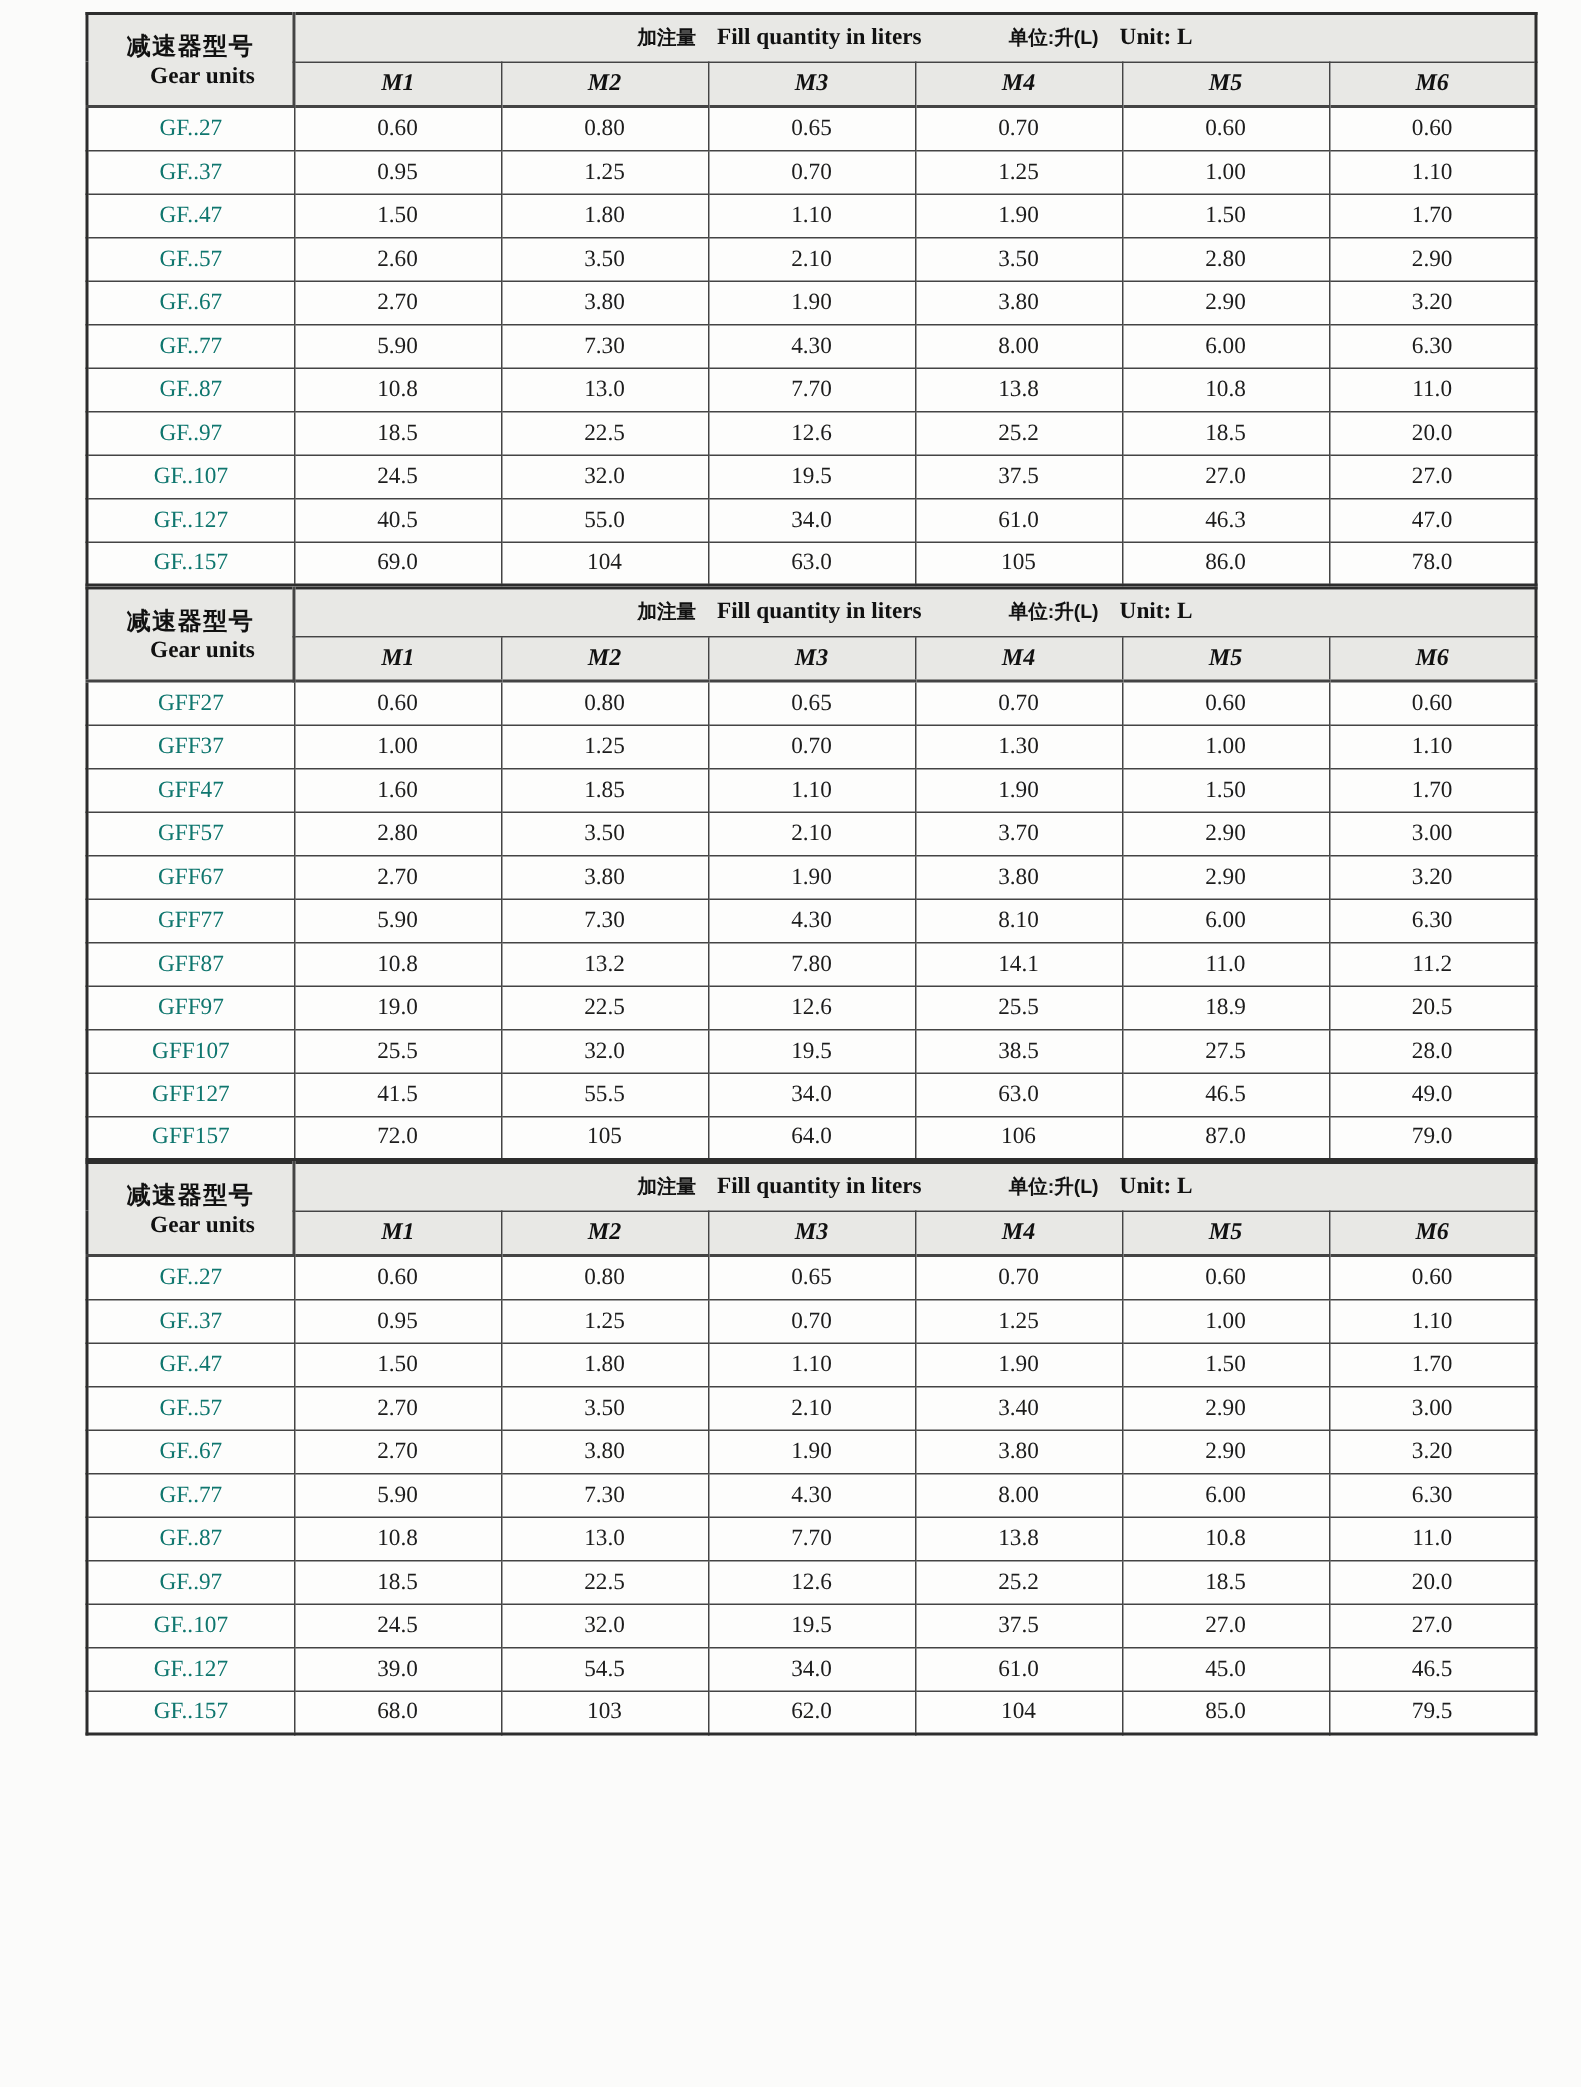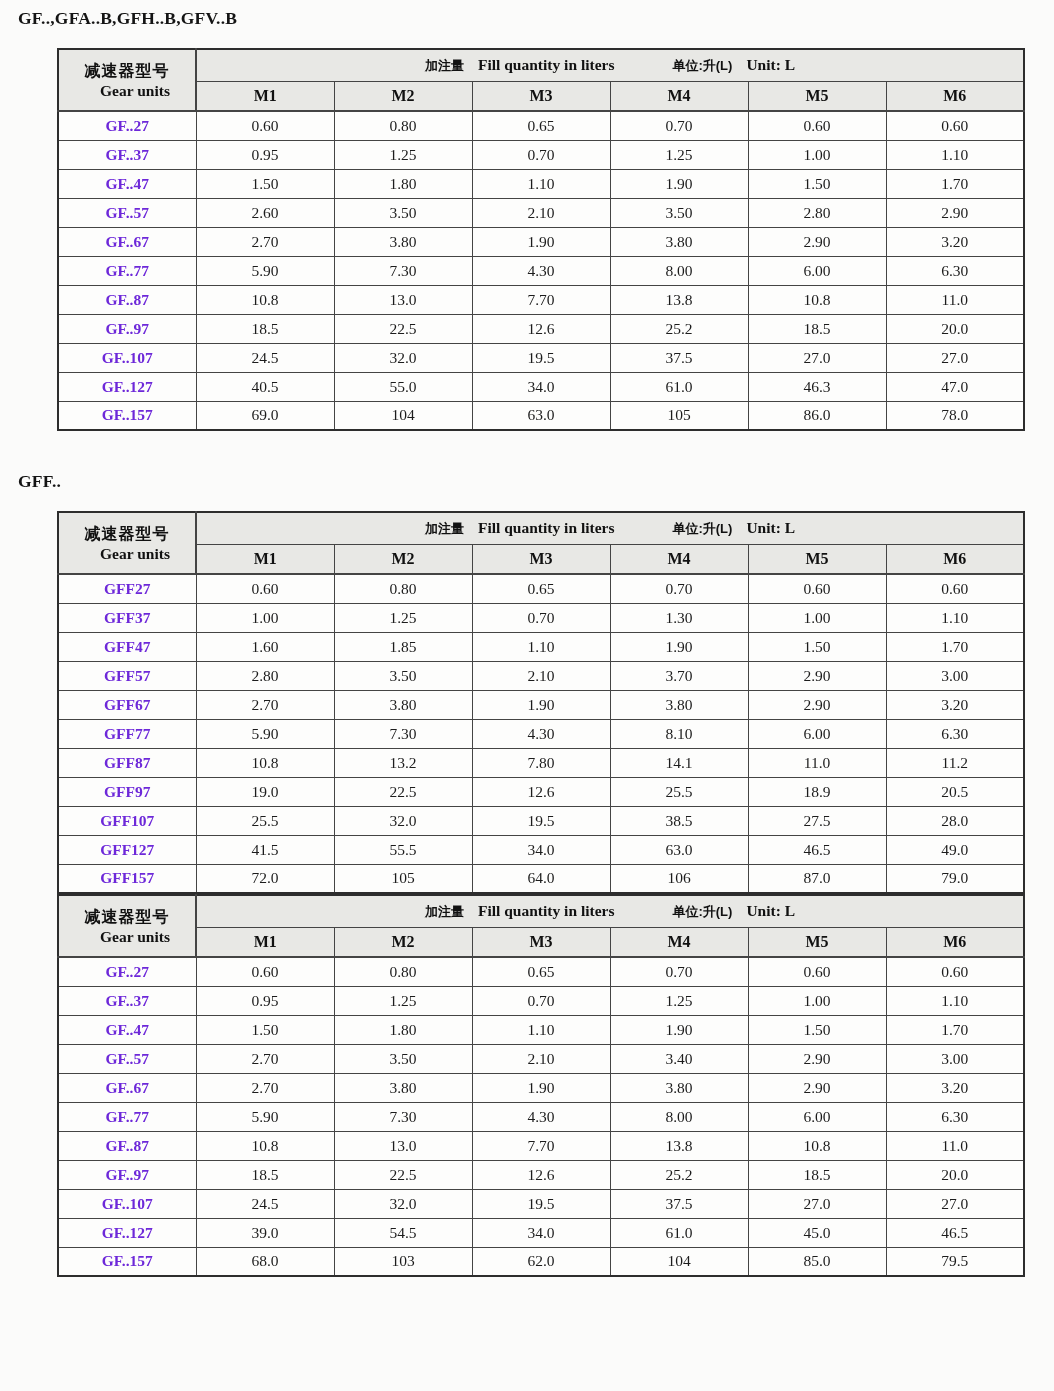--- a/index.html
+++ b/index.html
@@ -40,41 +40,40 @@
     vertical-align: middle;
     padding: 0;
     overflow: hidden;
     white-space: nowrap;
   }
   table.fill-table col.c1col { width: 138px; }
   table.fill-table col.mcol { width: 138px; }
 
   thead th { background: #e8e8e5; font-weight: bold; }
   thead tr.hrow1 { height: 32px; }
-  thead tr.hrow2 { height: 30px; }
+  thead tr.hrow2 { height: 30px; font-style: italic; }
   thead th.c1 { border-right-width: 2px; border-bottom-width: 2px; font-weight: bold; }
   thead tr.hrow2 th { border-bottom-width: 2px; font-size: 16px; }
   thead .cn { font-family: "Liberation Sans", "DejaVu Sans", sans-serif; font-size: 13px; font-weight: bold; }
   thead .en { font-size: 15.5px; font-weight: bold; }
   thead th.c1 .cn { font-size: 16px; letter-spacing: 1px; text-align: center; }
   thead th.c1 .en { font-size: 15.5px; margin-left: 16px; }
   thead th.span-head .gap-s { display: inline-block; width: 14px; }
   thead th.span-head .gap-l { display: inline-block; width: 58px; }
 
   tbody tr { height: 29px; }
   tbody td { font-size: 15.5px; color: #1c1c1c; background: #fdfdfc; }
-  tbody td.c1 { font-weight: bold; color: #6d28d9; }
+  tbody td.c1 { font-weight: normal; color: #0f766e; }
 </style>
 </head>
 <body>
 
 <div class="page">
 
   <section class="tbl-section">
-    <h2 class="sec-heading">GF..,GFA..B,GFH..B,GFV..B</h2>
     <table class="fill-table">
         <colgroup>
           <col class="c1col">
           <col class="mcol">
           <col class="mcol">
           <col class="mcol">
           <col class="mcol">
           <col class="mcol">
           <col class="mcol">
         </colgroup>
@@ -190,21 +189,20 @@
             <td>63.0</td>
             <td>105</td>
             <td>86.0</td>
             <td>78.0</td>
           </tr>
         </tbody>
       </table>
   </section>
 
   <section class="tbl-section">
-    <h2 class="sec-heading">GFF..</h2>
     <table class="fill-table">
         <colgroup>
           <col class="c1col">
           <col class="mcol">
           <col class="mcol">
           <col class="mcol">
           <col class="mcol">
           <col class="mcol">
           <col class="mcol">
         </colgroup>

